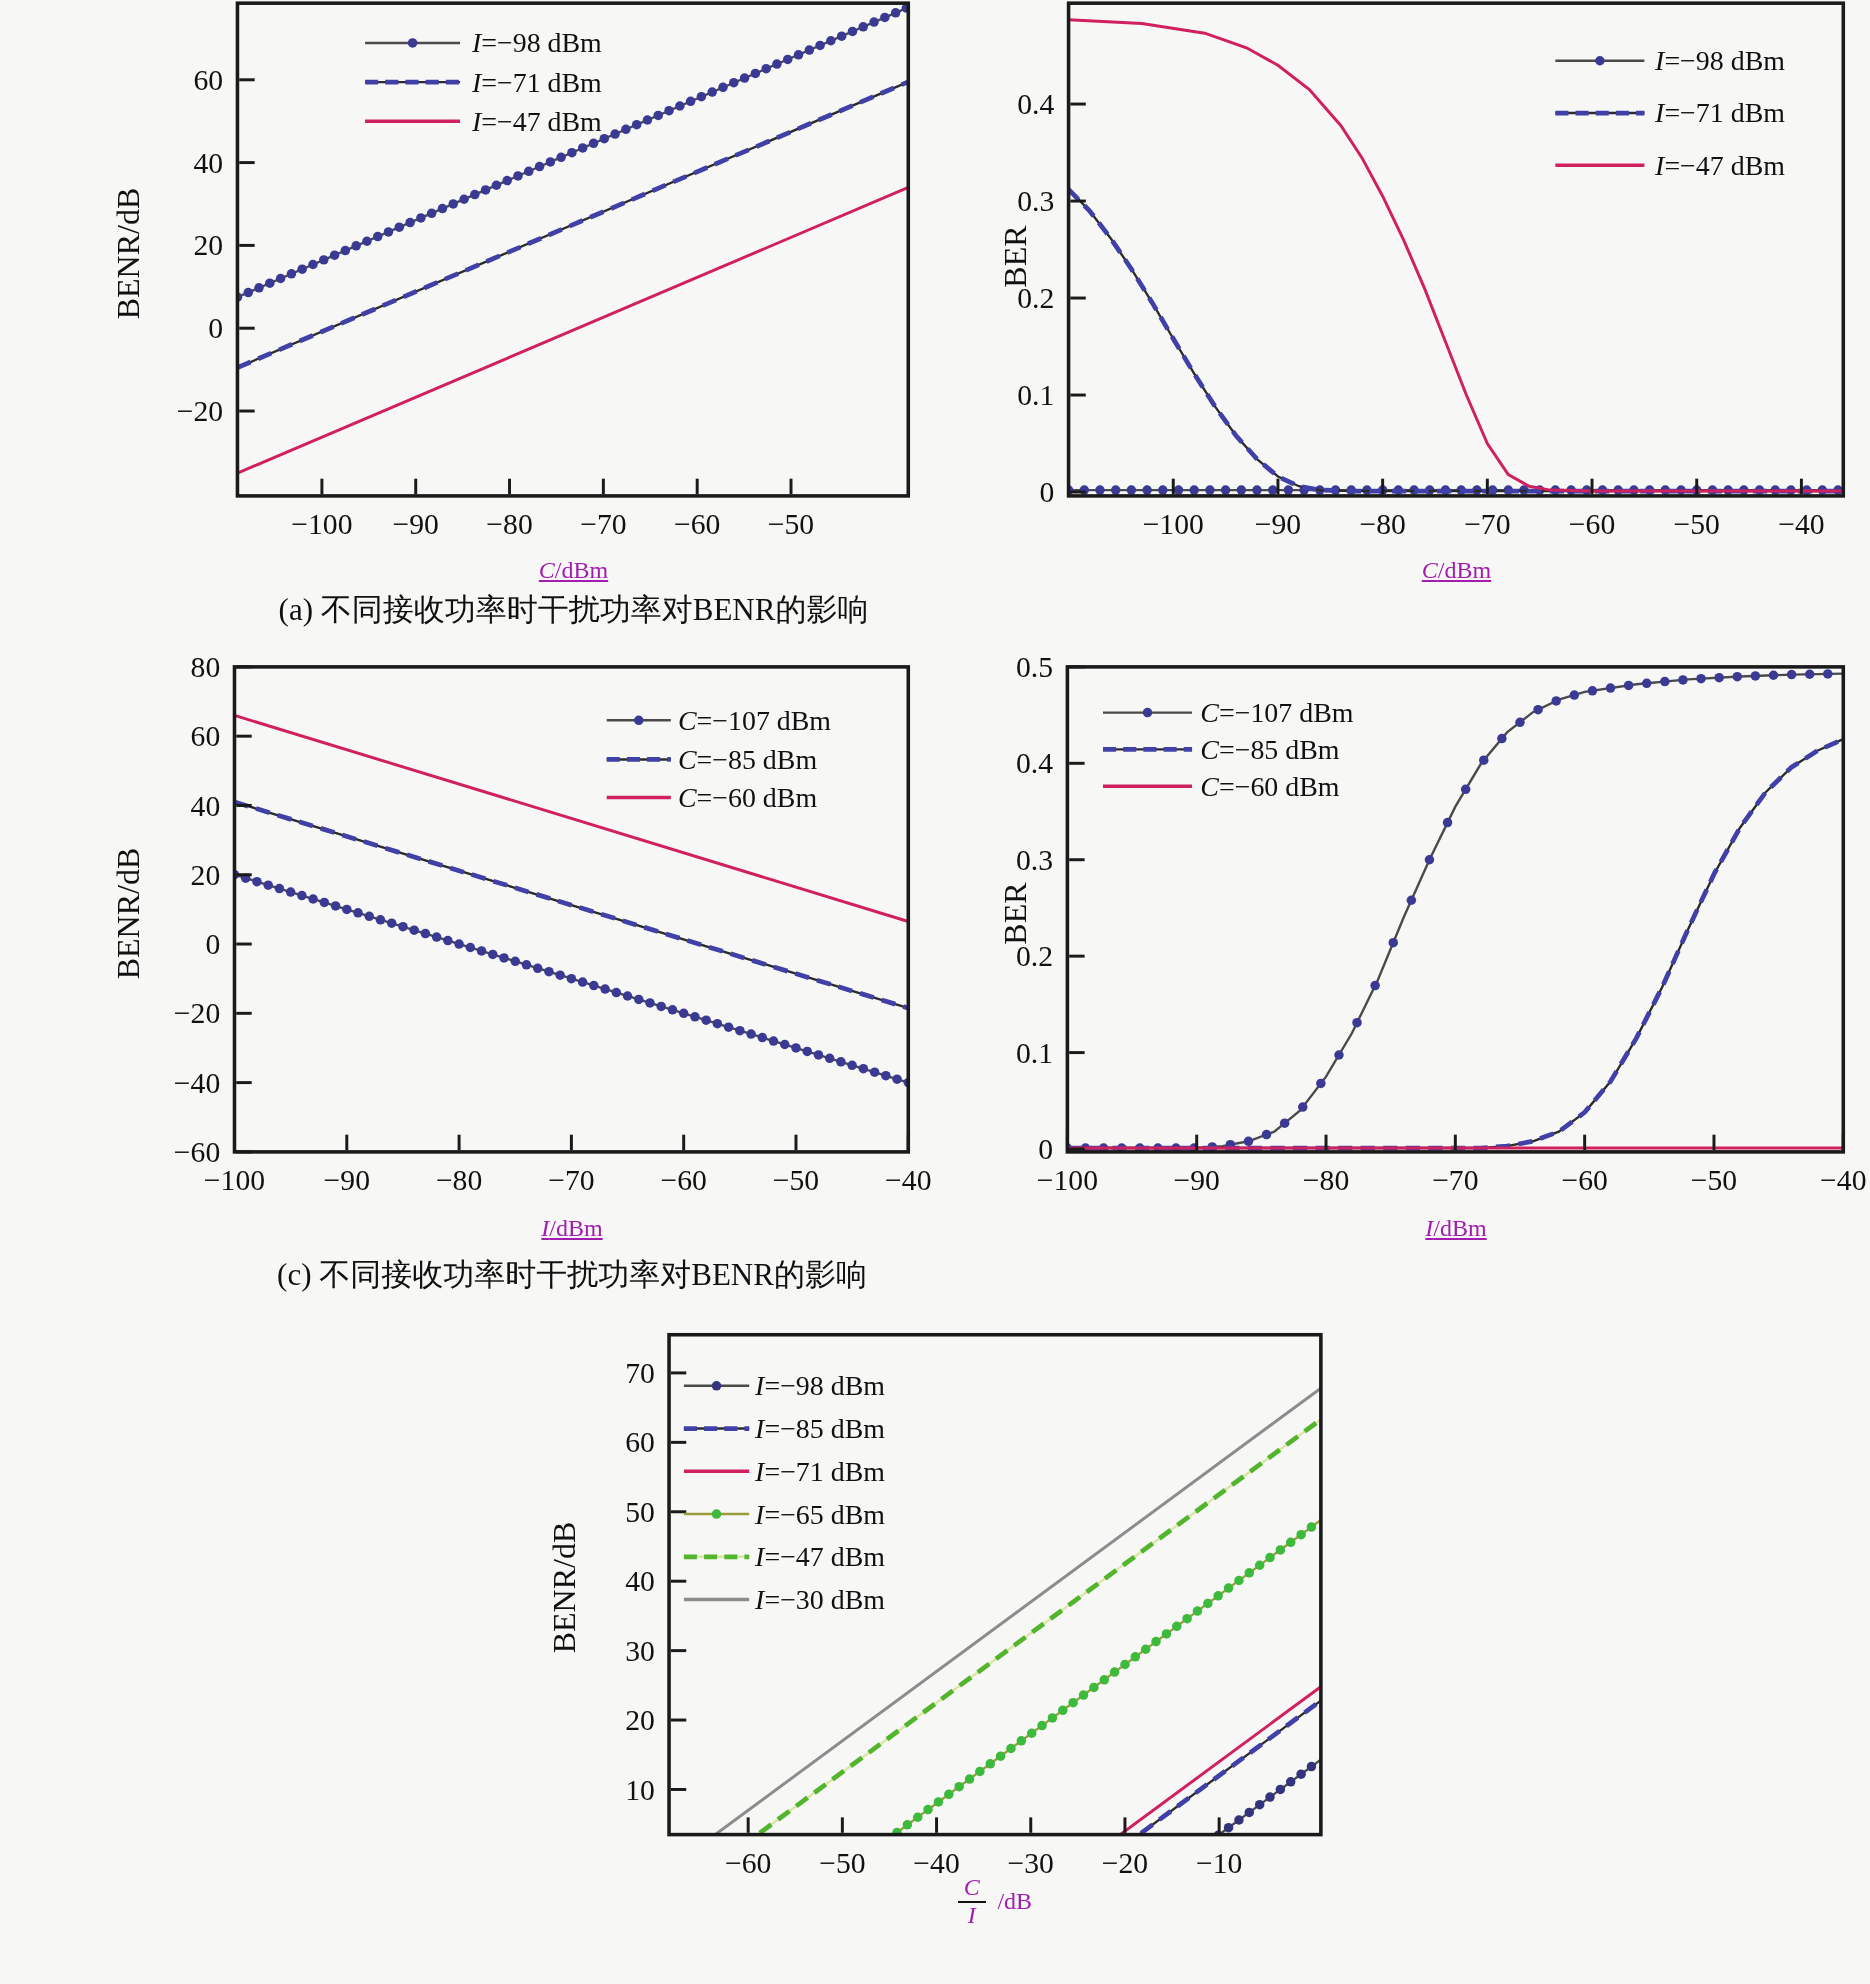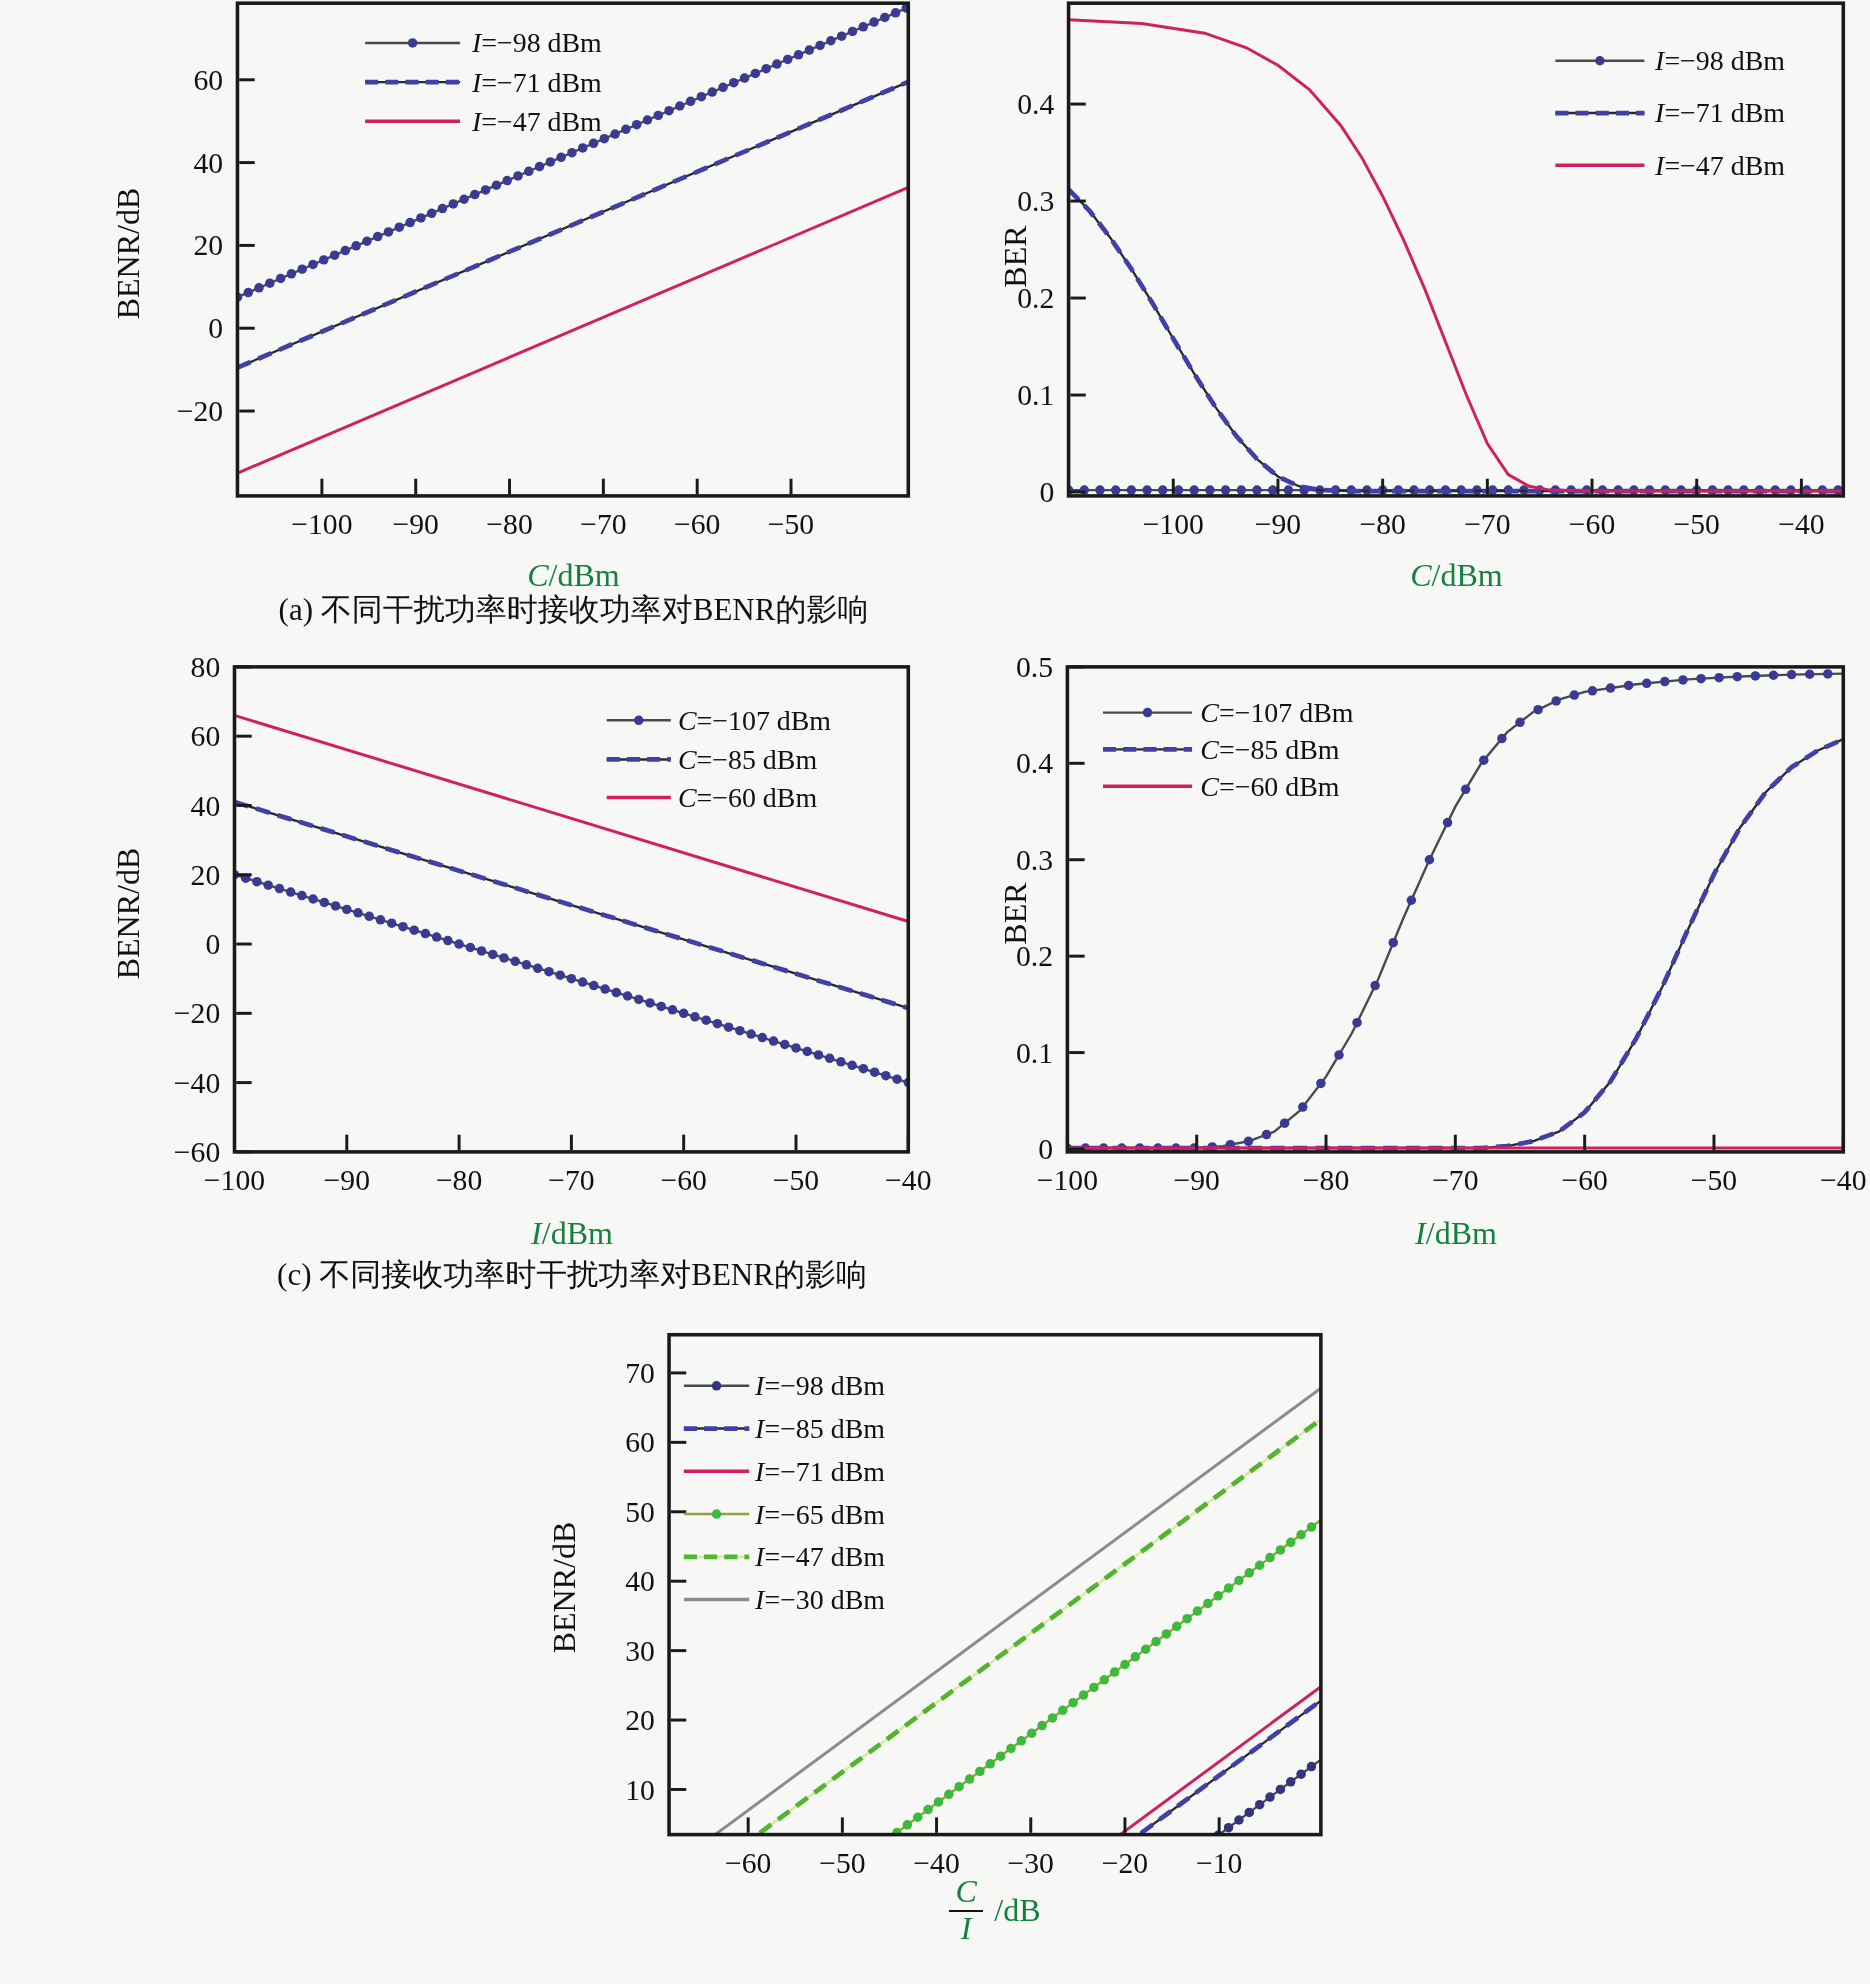--- a/index.html
+++ b/index.html
@@ -1,21 +1,21 @@
 <!DOCTYPE html>
 <html style="font-size:9.5px"><head>
 <meta charset="utf-8">
 <style>
   html,body{margin:0;padding:0;}
   body{width:1870px;height:1985px;background:#f7f7f5;position:relative;
        font-family:"Liberation Serif","DejaVu Serif",serif;color:#111;}
   #page{position:absolute;inset:0;}
   svg#plots{position:absolute;left:0;top:0;}
   .caption{position:absolute;text-align:center;font-size:31px;color:#111;}
-  .xlabel{position:absolute;text-align:center;font-size:32px;color:#15803d;}
+  .xlabel{position:absolute;text-align:center;font-size:24px;color:#a21caf;text-decoration:underline;}
   .xlabel .var{font-style:italic;}
   .ylabel{position:absolute;font-size:32px;color:#111;transform:rotate(-90deg);
           transform-origin:center center;white-space:nowrap;text-align:center;}
   text.tick{font:50px "Liberation Serif","DejaVu Serif",serif;fill:#111;}
   text.legend{font:47px "Liberation Serif","DejaVu Serif",serif;fill:#111;}
   .frac{display:inline-block;vertical-align:middle;text-align:center;line-height:1.05;margin-right:3.6px;}
   .frac .num{display:block;border-bottom:2.4px solid #111;padding:0 6px 1.2px;font-style:italic;}
   .frac .den{display:block;font-style:italic;}
   .fr-rest{display:inline-block;vertical-align:middle;margin-left:8px;}
 </style>
@@ -648,16 +648,16 @@
   <div class="xlabel" style="left:669px;top:1875px;width:652px;">
     <span class="frac"><span class="num">C</span><span class="den">I</span></span><span class="fr-rest">/dB</span>
   </div>
 
   <div class="ylabel" style="left:33px;top:235px;width:190px;">BENR/dB</div>
   <div class="ylabel" style="left:920px;top:238px;width:190px;">BER</div>
   <div class="ylabel" style="left:33px;top:895px;width:190px;">BENR/dB</div>
   <div class="ylabel" style="left:920px;top:895px;width:190px;">BER</div>
   <div class="ylabel" style="left:469px;top:1569px;width:190px;">BENR/dB</div>
 
-  <div class="caption" style="left:238px;top:589px;width:671px;">(a) 不同干扰功率时接收功率对BENR的影响</div>
+  <div class="caption" style="left:238px;top:589px;width:671px;">(a) 不同接收功率时干扰功率对BENR的影响</div>
   <div class="caption" style="left:235px;top:1254px;width:674px;">(c) 不同接收功率时干扰功率对BENR的影响</div>
 </div>
 
 
 </body></html>

